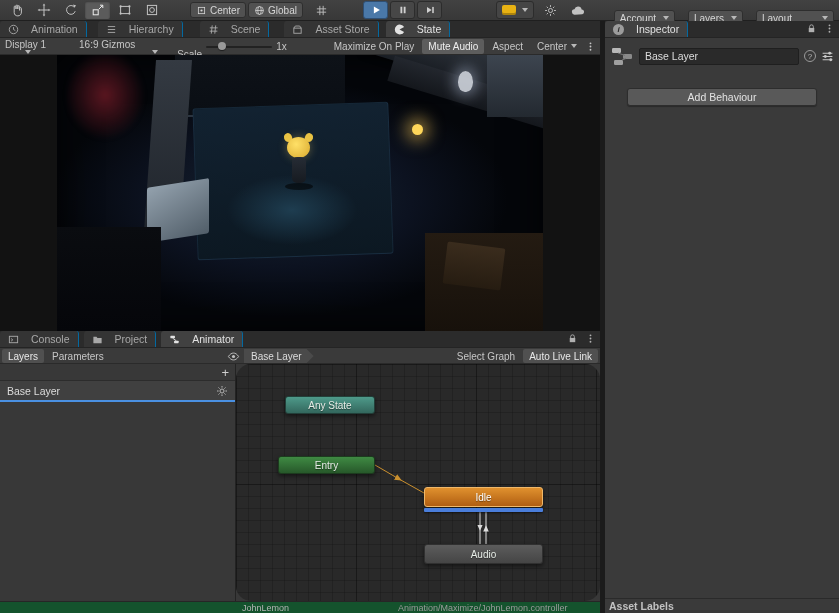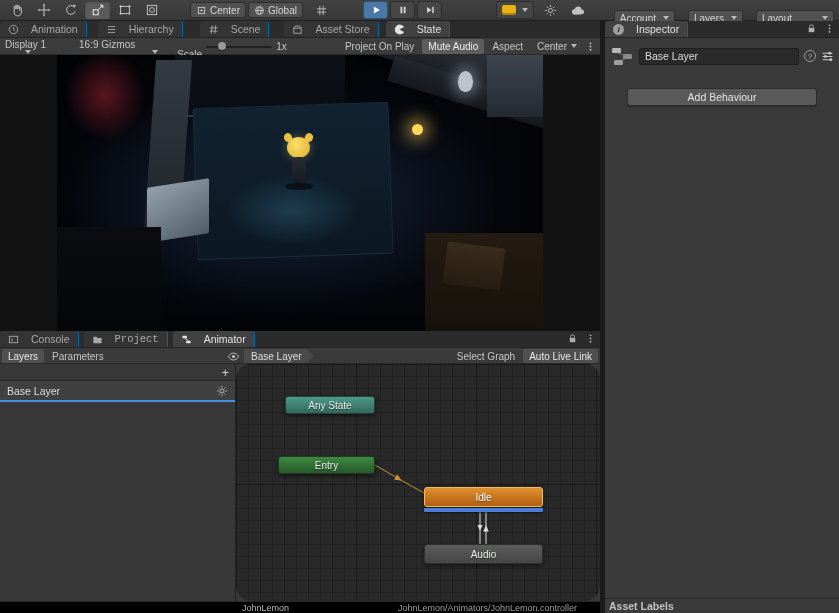--- a/index.html
+++ b/index.html
@@ -107,21 +107,21 @@
            text-shadow:0 1px 1px rgba(0,0,0,.45); }
   .n-anystate { left:49px; top:32px; width:90px; background:linear-gradient(#4e9a8a,#33675d); border:1px solid #223f39; }
   .n-entry { left:42px; top:92px; width:97px; background:linear-gradient(#3f8a43,#27582a); border:1px solid #1c3b1e; }
   .n-idle { left:188px; top:123px; width:119px; height:20px; background:linear-gradient(#e0912e,#b05e12);
             border:1px solid #f0b869; color:#fff; }
   .idle-bar { position:absolute; left:188px; top:144px; width:119px; height:4px; background:#4a7edb;
               border-radius:1px; box-shadow:0 1px 2px rgba(0,0,0,.5); }
   .n-walk { left:188px; top:180px; width:119px; height:20px; background:linear-gradient(#5c5c5c,#454545);
             border:1px solid #303030; }
 
-  .anim-footer { position:relative; height:13px; background:#000000; border-top:1px solid #262626;
+  .anim-footer { position:relative; height:13px; background:#14532d; border-top:1px solid #262626;
                  font-size:9px; color:#9b9b9b; }
   .foot-name { position:absolute; left:242px; top:1px; color:#b5b5b5; }
   .foot-path { position:absolute; left:398px; top:1px; }
 
   
   .circle-i { width:11px; height:11px; border-radius:50%; background:#9c9c9c; color:#2b2b2b;
               font-size:8px; font-weight:bold; display:inline-flex; align-items:center; justify-content:center;
               font-style:italic; }
   .insp-row { display:flex; align-items:center; gap:5px; padding:6px 5px 4px 5px; }
   .insp-field { flex:1; height:17px; background:#2a2a2a; border:1px solid #1f1f1f; border-radius:2px;
@@ -344,21 +344,21 @@
           <span class="caret" style="margin-left:96px;"></span>
         </div>
       <span style="margin-left:14px;margin-top:16px;">Scale</span>
       <div class="slider">
           <div class="track"></div>
           <div class="knob"></div>
         </div>
       <span>1x</span>
       <div class="gt-right">
         <div class="flat-btn">
-            <span>Project On Play</span>
+            <span>Maximize On Play</span>
           </div>
         <div class="flat-btn pressed">
             <span>Mute Audio</span>
           </div>
         <div class="flat-btn">
             <span>Aspect</span>
           </div>
         <div class="flat-btn">
             <span>Center</span>
             <span class="caret"></span>
@@ -404,21 +404,21 @@
       <div class="tabstrip">
         <div class="tab">
           <span class="i">
               <svg width="11" height="11" viewBox="0 0 12 12">
                 <rect x="1.5" y="2.5" width="9" height="7" fill="none" stroke="currentColor"></rect>
                 <path d="M3.4 5l1.8 1.4L3.4 7.8" fill="none" stroke="currentColor"></path>
               </svg>
             </span>
           <span>Console</span>
         </div>
-        <div class="tab" style="margin-left:5px;font-family:Liberation Mono, monospace;">
+        <div class="tab" style="margin-left:5px;">
           <span class="i">
               <svg width="11" height="11" viewBox="0 0 12 12">
                 <path d="M1.5 3h3.4l1 1.3h4.6V10h-9z" fill="currentColor"></path>
               </svg>
             </span>
           <span>Project</span>
         </div>
         <div class="tab active" style="margin-left:5px;">
           <span class="i">
               <svg width="11" height="11" viewBox="0 0 12 12">
@@ -517,21 +517,21 @@
             </div>
           <div class="idle-bar"></div>
           <div class="gnode n-walk">
               <span>Audio</span>
             </div>
         </div>
       </div>
 
       <div class="anim-footer">
         <span class="foot-name">JohnLemon</span>
-        <span class="foot-path">JohnLemon/Animators/JohnLemon.controller</span>
+        <span class="foot-path">Animation/Maximize/JohnLemon.controller</span>
       </div>
     </div>
   </div>
 
   <div class="splitter"></div>
 
   <div class="inspector">
     <div class="tabstrip">
       <div class="tab active">
         <span class="circle-i">i</span>

